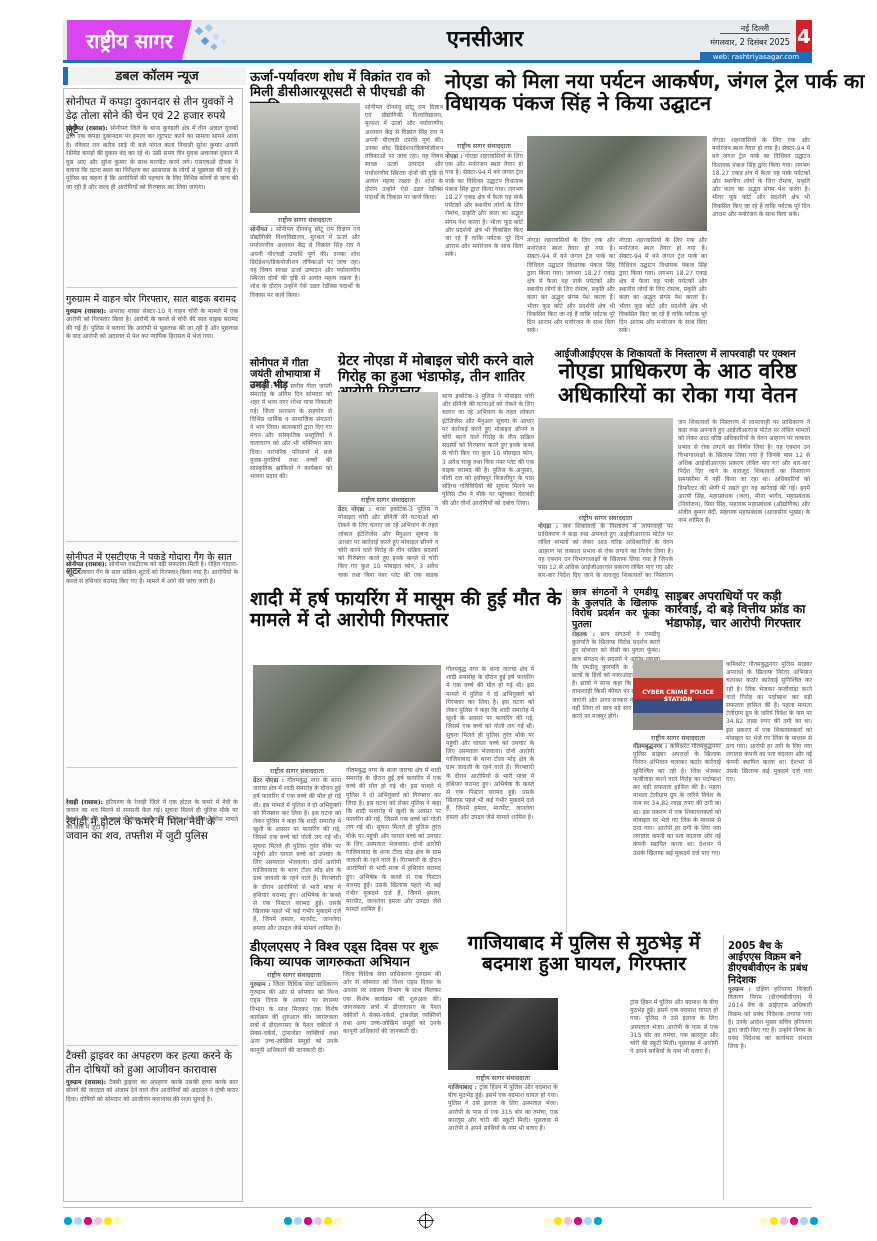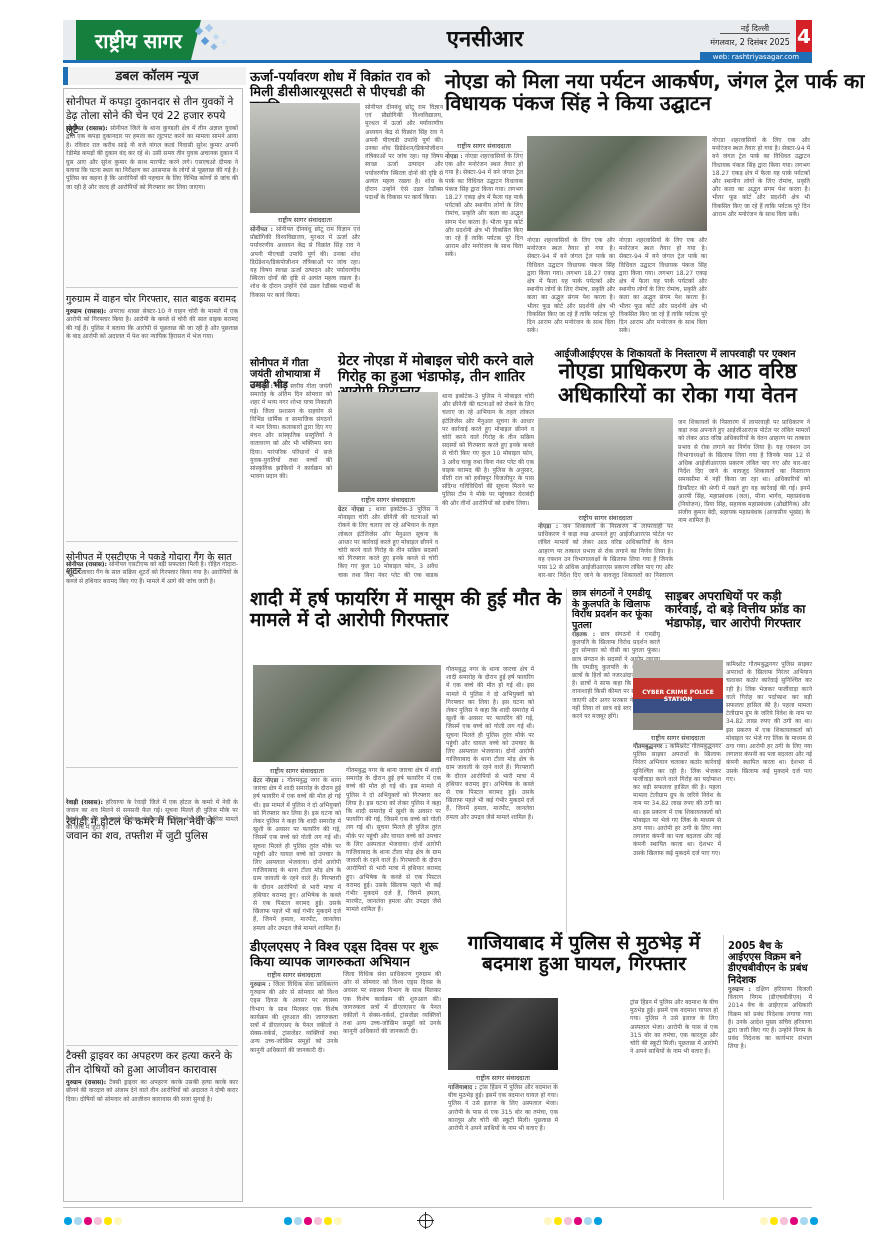--- a/index.html
+++ b/index.html
@@ -1,19 +1,19 @@
 <!DOCTYPE html>
 <html><head>
 <meta charset="utf-8">
 <style>
   html,body{margin:0;padding:0;background:#fff;}
   body{width:877px;height:1241px;position:relative;overflow:hidden;font-family:"DejaVu Sans",sans-serif;color:#222;}
   .abs{position:absolute;}
   .masthead{left:63px;top:20px;width:749px;height:40px;background:#e9ecef;border-bottom:3px solid #1f6fb7;}
-  .brand{left:76px;top:20px;width:125px;height:40px;background:#15803d;color:#fff;font-family:"DejaVu Serif",serif;font-size:20px;font-weight:bold;display:flex;align-items:center;justify-content:center;clip-path:polygon(0 0,100% 0,92% 100%,0 100%);}
+  .brand{left:67px;top:20px;width:125px;height:40px;background:#d946ef;color:#fff;font-family:"DejaVu Serif",serif;font-size:20px;font-weight:bold;display:flex;align-items:center;justify-content:center;clip-path:polygon(0 0,100% 0,92% 100%,0 100%);}
   .diamonds{left:190px;top:22px;width:50px;height:34px;}
   .section{left:420px;top:22px;width:130px;text-align:center;font-size:22px;font-weight:bold;color:#111;}
   .city{left:720px;top:22px;width:70px;text-align:center;font-size:8px;border-bottom:1px solid #555;}
   .date{left:705px;top:36px;width:90px;text-align:center;font-size:8px;}
   .pageno{left:796px;top:20px;width:16px;height:32px;background:#d62027;color:#fff;font-weight:bold;font-size:20px;display:flex;align-items:center;justify-content:center;}
   .web{left:700px;top:52px;width:112px;height:10px;background:#1f6fb7;color:#fff;font-size:7px;text-align:center;line-height:10px;}
   .dcn{left:63px;top:67px;width:178px;height:18px;background:#f2f2f2;border-left:5px solid #1f6fb7;font-size:13px;font-weight:bold;text-align:center;line-height:18px;}
   .leftcol{left:63px;top:88px;width:178px;height:1112px;border:1px solid #bbb;background:#fbfbfb;}
   .lhead{position:absolute;left:66px;width:172px;font-size:10.5px;line-height:14px;color:#111;}
   .ltext{position:absolute;left:66px;width:172px;font-size:6px;line-height:8.4px;color:#555;text-align:justify;overflow:hidden;}
@@ -107,21 +107,21 @@
 <div class="body" style="left:678px;top:418px;width:132px;height:162px;">जन शिकायतों के निस्तारण में लापरवाही पर प्राधिकरण ने कड़ा रुख अपनाते हुए आईजीआरएस पोर्टल पर लंबित मामलों को लेकर आठ वरिष्ठ अधिकारियों के वेतन आहरण पर तत्काल प्रभाव से रोक लगाने का निर्णय लिया है। यह एक्शन उन विभागाध्यक्षों के खिलाफ लिया गया है जिनके पास 12 से अधिक आईजीआरएस प्रकरण लंबित पाए गए और बार-बार निर्देश दिए जाने के बावजूद शिकायतों का निस्तारण समयसीमा में नहीं किया जा रहा था। अधिकारियों को डिफॉल्टर की श्रेणी में रखते हुए यह कार्रवाई की गई। इनमें आरपी सिंह, महाप्रबंधक (जल), मीना भार्गव, महाप्रबंधक (नियोजन), प्रिया सिंह, सहायक महाप्रबंधक (औद्योगिक) और संजीव कुमार बेदी, सहायक महाप्रबंधक (आवासीय भूखंड) के नाम शामिल हैं।</div>
 
 <div class="head" style="left:250px;top:588px;width:320px;font-size:19px;">शादी में हर्ष फायरिंग में मासूम की हुई मौत के मामले में दो आरोपी गिरफ्तार</div>
 <div class="photo" style="left:253px;top:665px;width:188px;height:97px;"></div>
 <div class="caption" style="left:253px;top:766px;width:88px;">राष्ट्रीय सागर संवाददाता</div>
 <div class="body" style="left:253px;top:776px;width:88px;height:155px;"><b>ग्रेटर नोएडा :</b> <span>गौतमबुद्ध नगर के थाना जारचा क्षेत्र में शादी समारोह के दौरान हुई हर्ष फायरिंग में एक बच्चे की मौत हो गई थी। इस मामले में पुलिस ने दो अभियुक्तों को गिरफ्तार कर लिया है। इस घटना को लेकर पुलिस ने कहा कि शादी समारोह में खुशी के अवसर पर फायरिंग की गई, जिसमें एक बच्चे को गोली लग गई थी। सूचना मिलते ही पुलिस तुरंत मौके पर पहुंची और घायल बच्चे को उपचार के लिए अस्पताल भेजवाया। दोनों आरोपी गाजियाबाद के थाना टीला मोड़ क्षेत्र के ग्राम जावली के रहने वाले हैं। गिरफ्तारी के दौरान आरोपियों से भारी मात्रा में हथियार बरामद हुए। अभिषेक के कब्जे से एक पिस्टल बरामद हुई। उसके खिलाफ पहले भी कई गंभीर मुकदमे दर्ज हैं, जिनमें हमला, मारपीट, जानलेवा हमला और उपद्रव जैसे मामले शामिल हैं।</span></div>
 <div class="body" style="left:346px;top:766px;width:95px;height:165px;">गौतमबुद्ध नगर के थाना जारचा क्षेत्र में शादी समारोह के दौरान हुई हर्ष फायरिंग में एक बच्चे की मौत हो गई थी। इस मामले में पुलिस ने दो अभियुक्तों को गिरफ्तार कर लिया है। इस घटना को लेकर पुलिस ने कहा कि शादी समारोह में खुशी के अवसर पर फायरिंग की गई, जिसमें एक बच्चे को गोली लग गई थी। सूचना मिलते ही पुलिस तुरंत मौके पर पहुंची और घायल बच्चे को उपचार के लिए अस्पताल भेजवाया। दोनों आरोपी गाजियाबाद के थाना टीला मोड़ क्षेत्र के ग्राम जावली के रहने वाले हैं। गिरफ्तारी के दौरान आरोपियों से भारी मात्रा में हथियार बरामद हुए। अभिषेक के कब्जे से एक पिस्टल बरामद हुई। उसके खिलाफ पहले भी कई गंभीर मुकदमे दर्ज हैं, जिनमें हमला, मारपीट, जानलेवा हमला और उपद्रव जैसे मामले शामिल हैं।</div>
 <div class="body" style="left:446px;top:665px;width:88px;height:266px;">गौतमबुद्ध नगर के थाना जारचा क्षेत्र में शादी समारोह के दौरान हुई हर्ष फायरिंग में एक बच्चे की मौत हो गई थी। इस मामले में पुलिस ने दो अभियुक्तों को गिरफ्तार कर लिया है। इस घटना को लेकर पुलिस ने कहा कि शादी समारोह में खुशी के अवसर पर फायरिंग की गई, जिसमें एक बच्चे को गोली लग गई थी। सूचना मिलते ही पुलिस तुरंत मौके पर पहुंची और घायल बच्चे को उपचार के लिए अस्पताल भेजवाया। दोनों आरोपी गाजियाबाद के थाना टीला मोड़ क्षेत्र के ग्राम जावली के रहने वाले हैं। गिरफ्तारी के दौरान आरोपियों से भारी मात्रा में हथियार बरामद हुए। अभिषेक के कब्जे से एक पिस्टल बरामद हुई। उसके खिलाफ पहले भी कई गंभीर मुकदमे दर्ज हैं, जिनमें हमला, मारपीट, जानलेवा हमला और उपद्रव जैसे मामले शामिल हैं।</div>
 
 <div class="vline" style="left:566px;top:588px;height:345px;"></div>
-<div class="head" style="left:572px;top:588px;width:88px;font-size:9.5px;">छात्र संगठनों ने एमडीयू के कुलपति के खिलाफ विरोध प्रदर्शन कर फूंका पुतला</div>
+<div class="head" style="left:572px;top:588px;width:88px;font-size:9.5px;font-family:Liberation Mono, monospace;">छात्र संगठनों ने एमडीयू के कुलपति के खिलाफ विरोध प्रदर्शन कर फूंका पुतला</div>
 <div class="body" style="left:572px;top:630px;width:88px;height:302px;"><b>रोहतक :</b> <span>छात्र संगठनों ने एमडीयू कुलपति के खिलाफ विरोध प्रदर्शन करते हुए सोमवार को वीसी का पुतला फूंका। छात्र संगठन के सदस्यों ने आरोप लगाया कि एमडीयू कुलपति के कार्यकाल में छात्रों के हितों को नजरअंदाज किया गया है। छात्रों ने साफ कहा कि कुलपति की तानाशाही किसी कीमत पर सहन नहीं की जाएगी और अगर सरकार ने तुरंत संज्ञान नहीं लिया तो छात्र बड़े स्तर पर आंदोलन करने पर मजबूर होंगे।</span></div>
 
 <div class="head" style="left:665px;top:590px;width:148px;font-size:12px;">साइबर अपराधियों पर कड़ी कार्रवाई, दो बड़े वित्तीय फ्रॉड का भंडाफोड़, चार आरोपी गिरफ्तार</div>
 <div class="photo sign" style="left:633px;top:660px;width:90px;height:70px;color:#fff;font-size:6px;font-weight:bold;display:flex;align-items:center;justify-content:center;text-align:center;">CYBER CRIME POLICE STATION</div>
 <div class="caption" style="left:633px;top:733px;width:90px;">राष्ट्रीय सागर संवाददाता</div>
 <div class="body" style="left:633px;top:742px;width:88px;height:190px;"><b>गौतमबुद्धनगर :</b> <span>कमिश्नरेट गौतमबुद्धनगर पुलिस साइबर अपराधों के खिलाफ निरंतर अभियान चलाकर कठोर कार्रवाई सुनिश्चित कर रही है। लिंक भेजकर फर्जीवाड़ा करने वाले गिरोह का पर्दाफाश कर बड़ी सफलता हासिल की है। पहला मामला टेलीग्राम ग्रुप के जरिये निवेश के नाम पर 34.82 लाख रुपए की ठगी का था। इस प्रकरण में एक शिकायतकर्ता को मोबाइल पर भेजे गए लिंक के माध्यम से ठगा गया। आरोपी हर ठगी के लिए नया लगातार कंपनी का पता बदलता और नई कंपनी स्थापित करता था। देशभर में उसके खिलाफ कई मुकदमे दर्ज पाए गए।</span></div>
 <div class="body" style="left:726px;top:660px;width:86px;height:272px;">कमिश्नरेट गौतमबुद्धनगर पुलिस साइबर अपराधों के खिलाफ निरंतर अभियान चलाकर कठोर कार्रवाई सुनिश्चित कर रही है। लिंक भेजकर फर्जीवाड़ा करने वाले गिरोह का पर्दाफाश कर बड़ी सफलता हासिल की है। पहला मामला टेलीग्राम ग्रुप के जरिये निवेश के नाम पर 34.82 लाख रुपए की ठगी का था। इस प्रकरण में एक शिकायतकर्ता को मोबाइल पर भेजे गए लिंक के माध्यम से ठगा गया। आरोपी हर ठगी के लिए नया लगातार कंपनी का पता बदलता और नई कंपनी स्थापित करता था। देशभर में उसके खिलाफ कई मुकदमे दर्ज पाए गए।</div>
 
 <div class="head" style="left:250px;top:940px;width:195px;font-size:13px;">डीएलएसए ने विश्व एड्स दिवस पर शुरू किया व्यापक जागरुकता अभियान</div>
 <div class="caption" style="left:250px;top:970px;width:88px;">राष्ट्रीय सागर संवाददाता</div>

